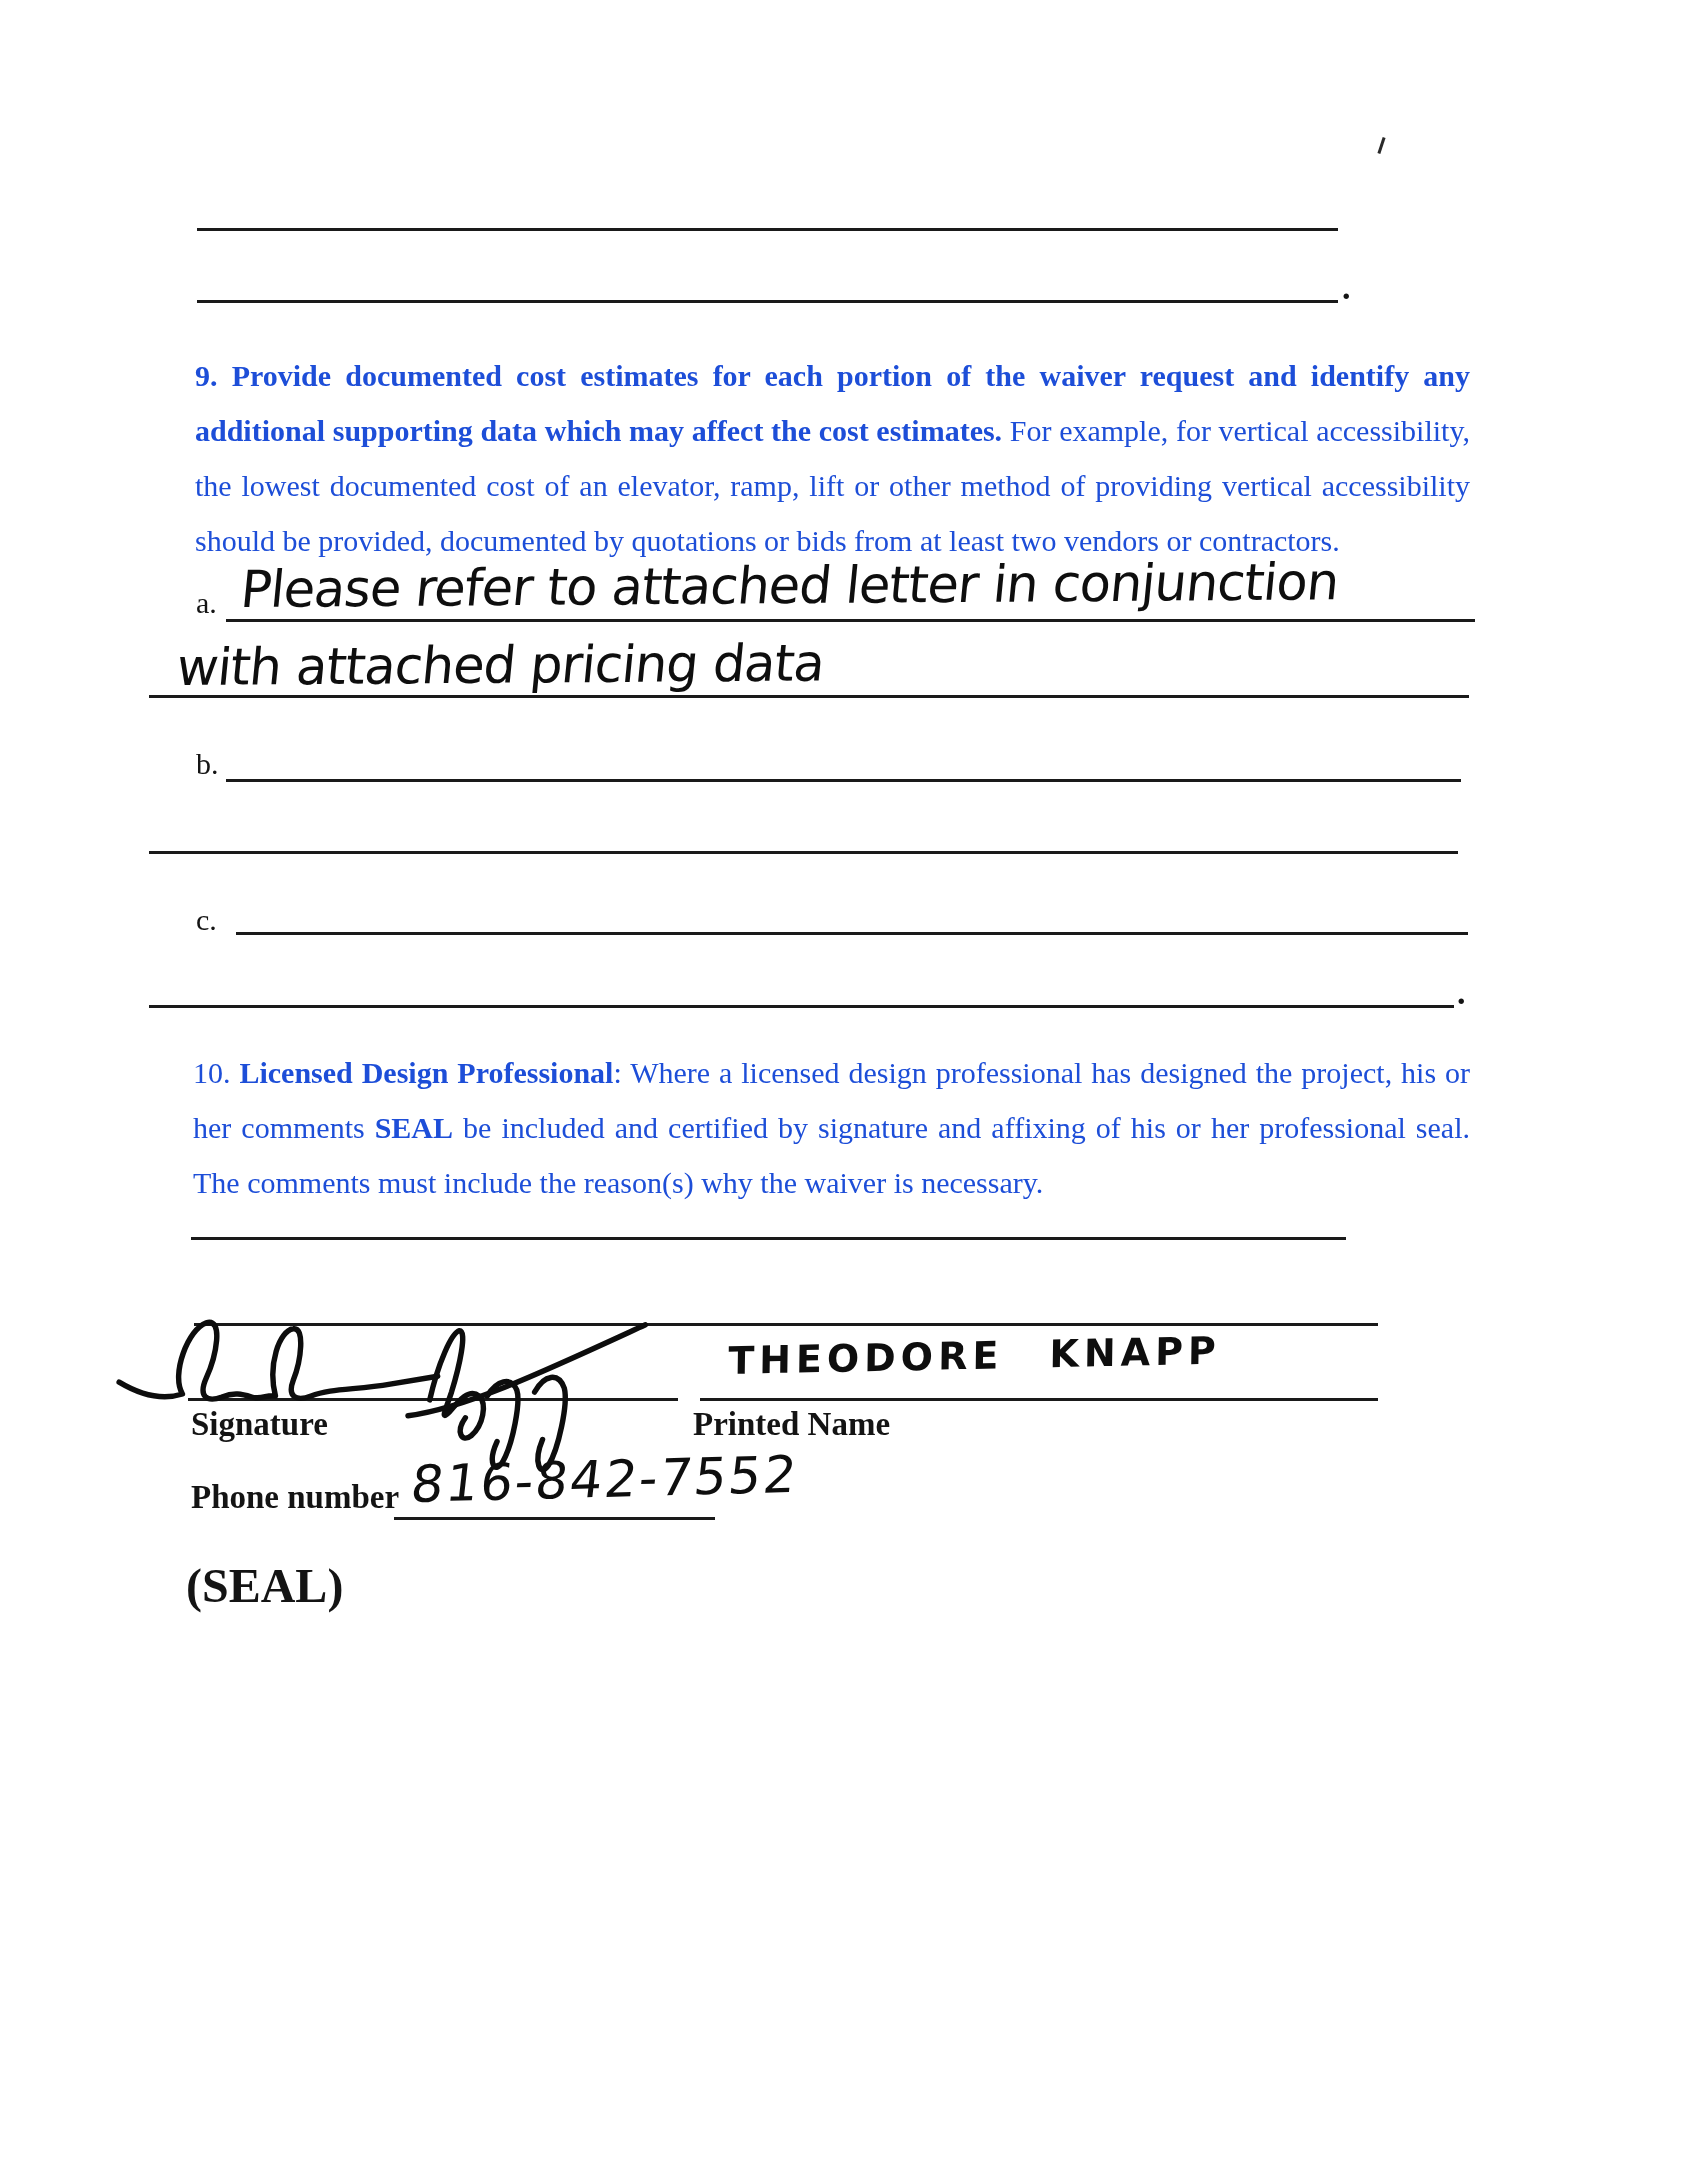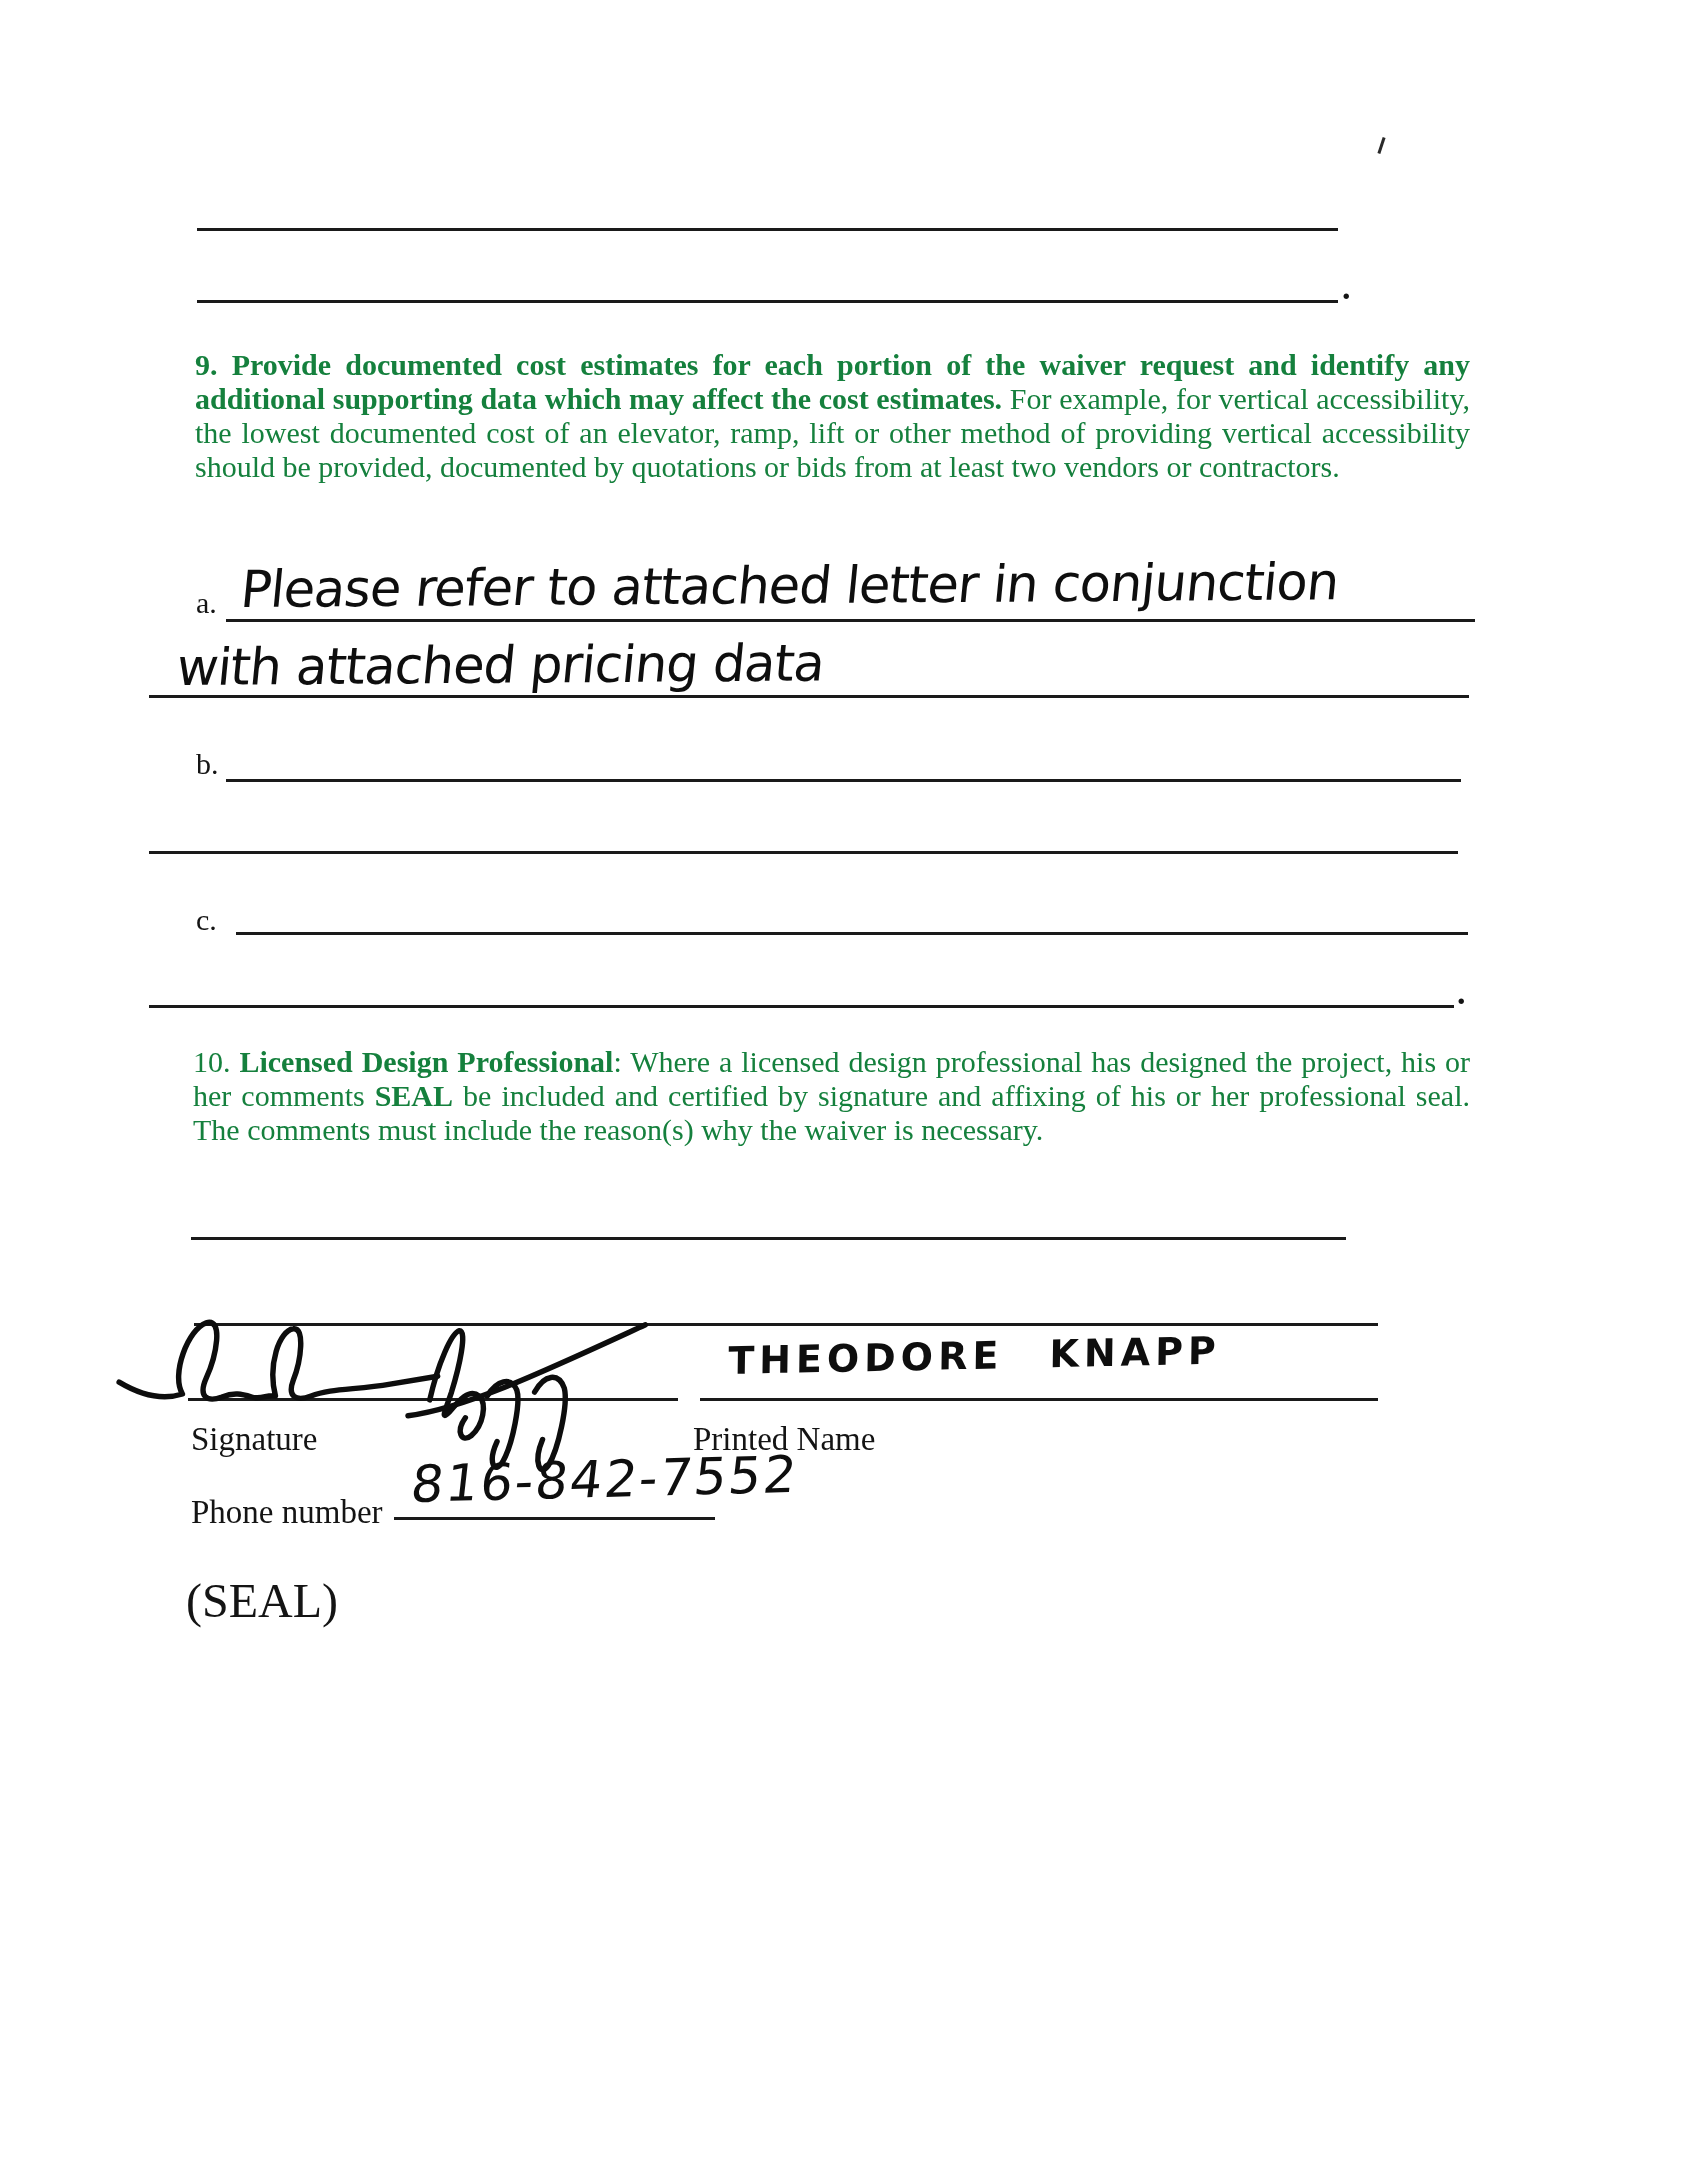--- a/index.html
+++ b/index.html
@@ -11,24 +11,24 @@
     font-family:"Liberation Serif","DejaVu Serif",serif;
     color:#161616;
     overflow:hidden;
   }
   .rule{
     position:absolute;height:3px;background:#1a1a1a;
   }
   .para{
     position:absolute;
     left:195px;width:1275px;
-    font-size:30px;line-height:34px;
+    font-size:30px;line-height:55px;
     text-align:justify;
     margin:0;
-    color:#15803d;
+    color:#1d4ed8;
   }
   .para b{font-weight:bold;}
   .item-label{
     position:absolute;
     font-size:30px;color:#141414;
   }
   .period-mark{
     position:absolute;font-size:34px;font-weight:bold;color:#141414;
   }
   .handwriting{
@@ -53,23 +53,22 @@
     transform-origin:left bottom;
   }
   .hw-phone{
     font-size:51px;
     letter-spacing:2px;
     transform:skewX(-8deg) rotate(-1.5deg);
     transform-origin:left bottom;
   }
   .sig-label{
     position:absolute;
-    font-size:33px;font-weight:normal;color:#141414;
+    font-size:33px;font-weight:bold;color:#141414;
     white-space:nowrap;
-    margin-top:15px;
   }
   .tick{
     position:absolute;
     left:1380px;top:137px;
     width:3px;height:17px;
     background:#2a2a2a;
     transform:rotate(18deg);
   }
   .sig-svg{position:absolute;left:111px;top:1305px;z-index:4;}
   .sig-svg path{fill:none;stroke:#0d0d0d;stroke-width:5.5;stroke-linecap:round;stroke-linejoin:round;}

